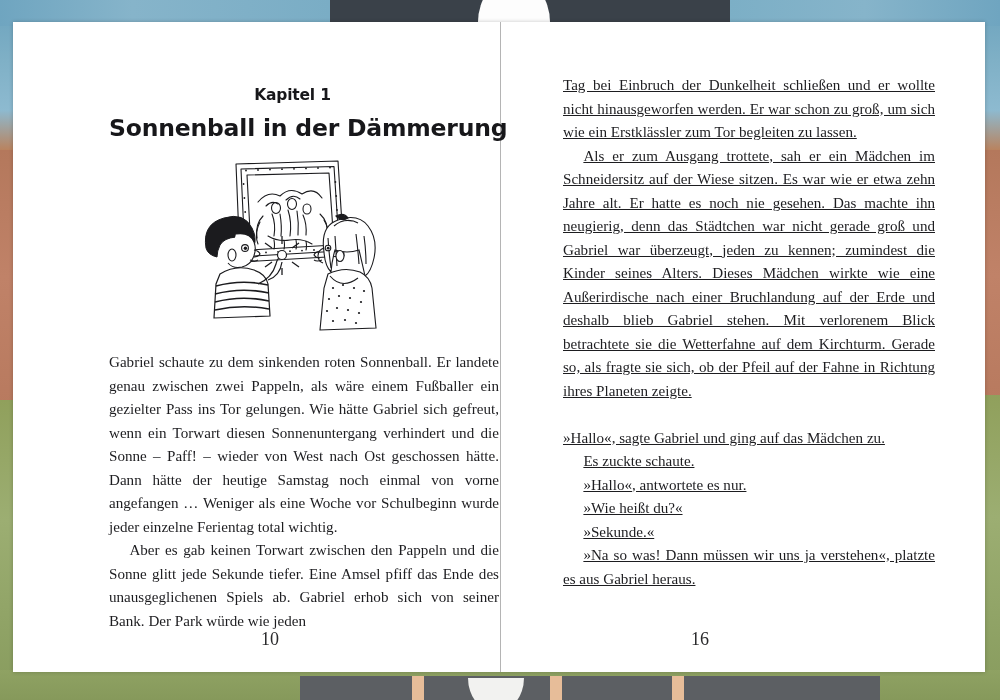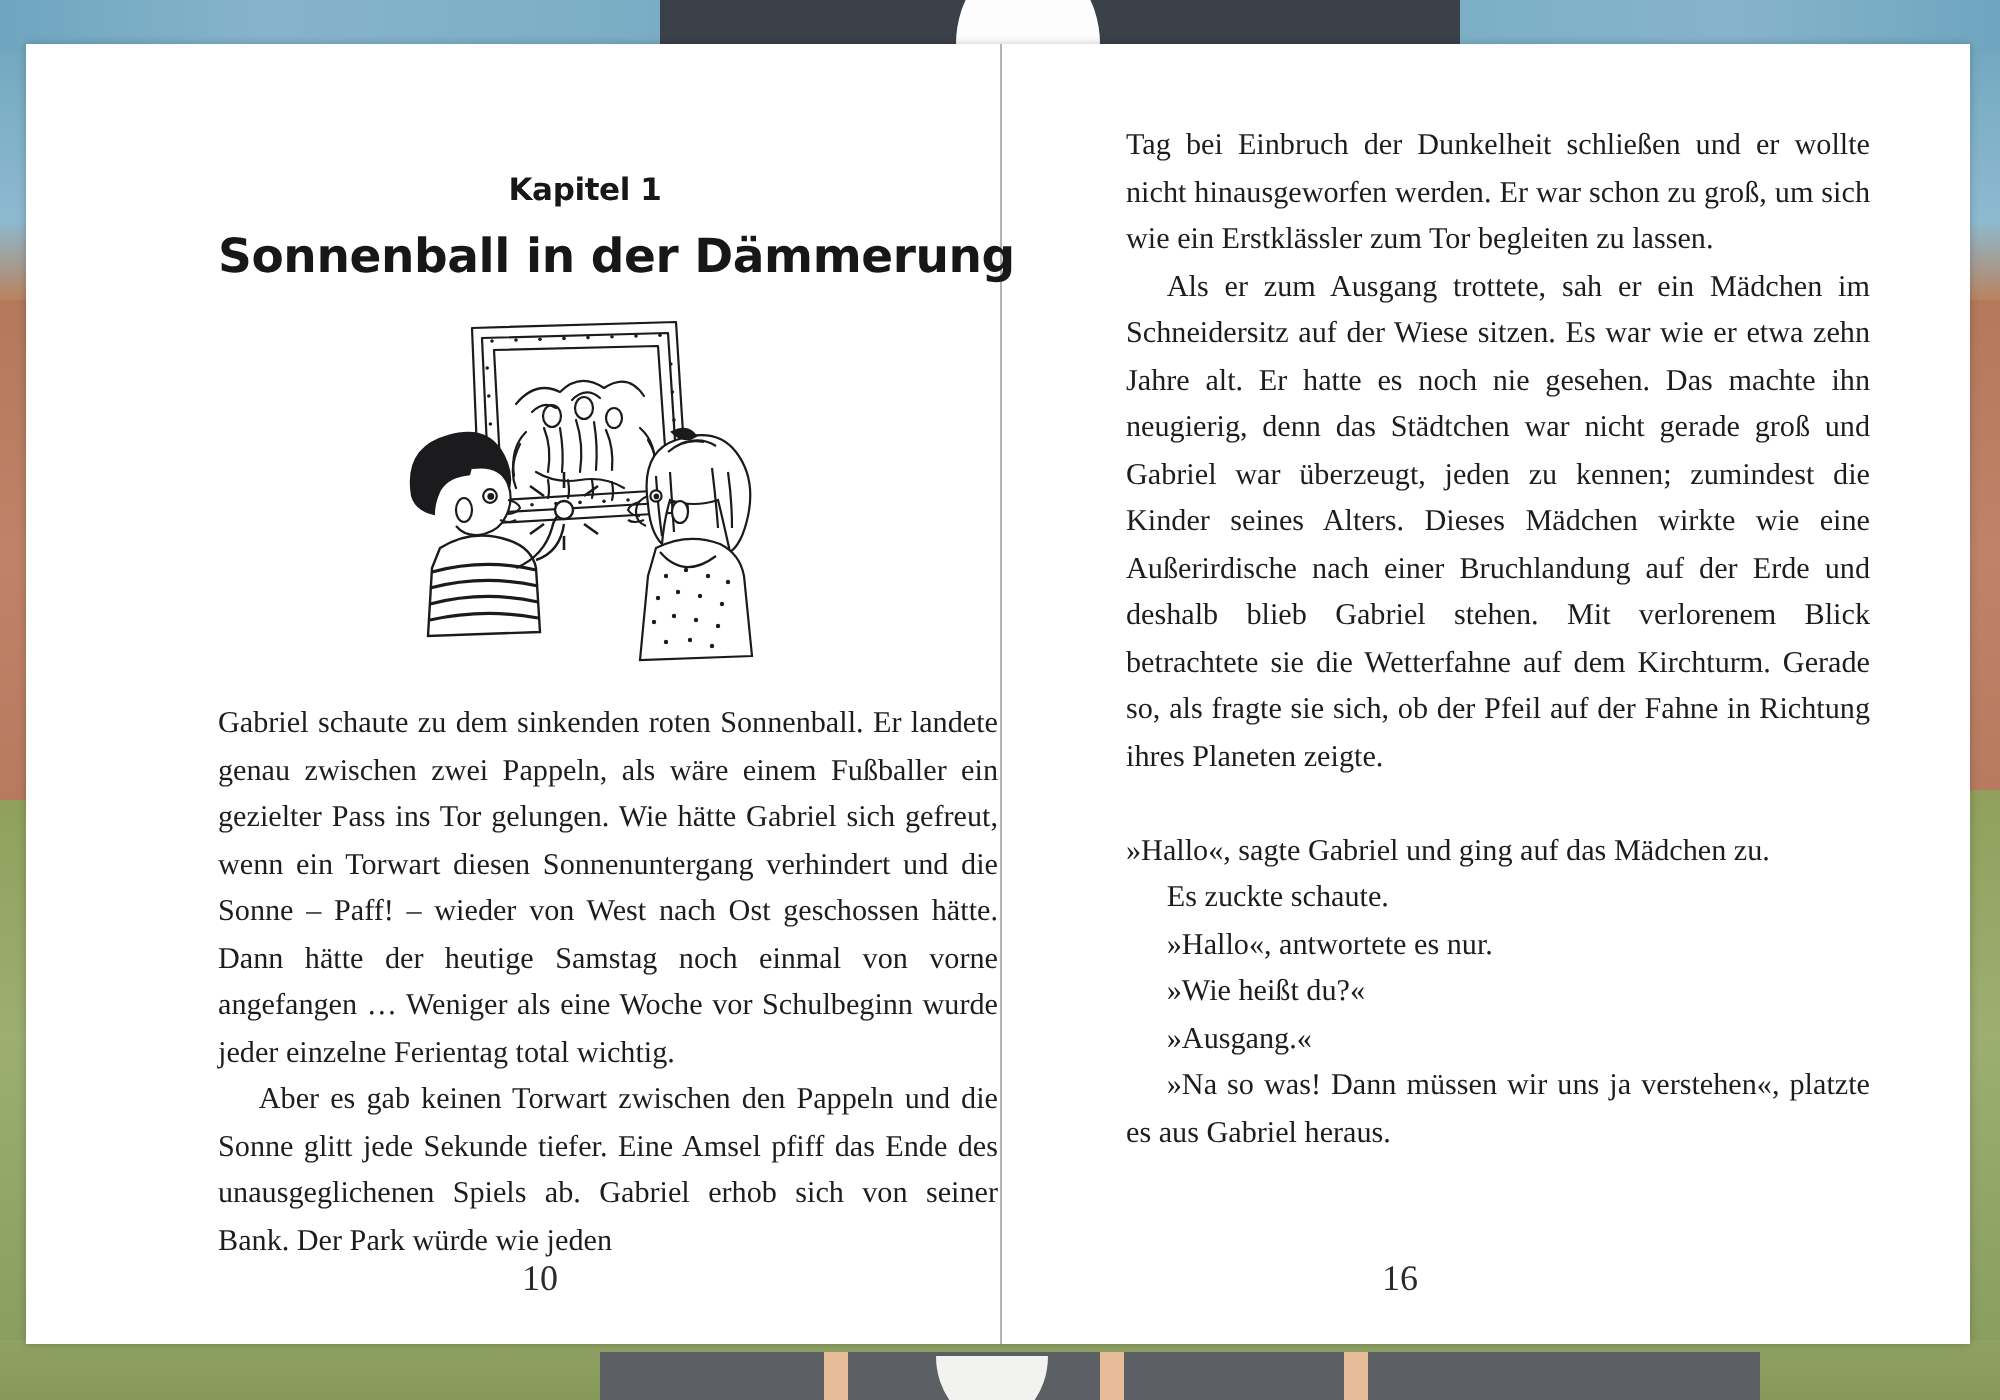--- a/index.html
+++ b/index.html
@@ -165,21 +165,21 @@
   .body-text {
     font-family: "Liberation Serif", "DejaVu Serif", serif;
     font-size: 15.1px;
     line-height: 23.5px;
     color: #1d1d20;
     text-align: justify;
     text-justify: inter-word;
     hyphens: manual;
   }
   .page.left .body-text  { margin-top: 20px; width: 390px; }
-  .page.right .body-text { margin-top: 0;    width: 372px; }
+  .page.right .body-text { margin-top: 12px;    width: 372px; text-decoration: underline; }
 
   .body-text p { margin: 0; }
   .body-text p.indent { text-indent: 1.35em; }
   .body-text p.gap-before { margin-top: 23.5px; }
   .body-text p.nolast { text-align-last: left; }
 
   
   .folio {
     position: absolute;
     bottom: 22px;
@@ -342,21 +342,21 @@
     </div>
 
     <div class="page right">
       <div class="body-text">
         <p>Tag bei Einbruch der Dunkelheit schließen und er wollte nicht hinausgeworfen werden. Er war schon zu groß, um sich wie ein Erstklässler zum Tor begleiten zu lassen.</p>
         <p class="indent">Als er zum Ausgang trottete, sah er ein Mädchen im Schneidersitz auf der Wiese sitzen. Es war wie er etwa zehn Jahre alt. Er hatte es noch nie gesehen. Das machte ihn neugierig, denn das Städtchen war nicht gerade groß und Gabriel war überzeugt, jeden zu kennen; zumindest die Kinder seines Alters. Dieses Mädchen wirkte wie eine Außerirdische nach einer Bruchlandung auf der Erde und deshalb blieb Gabriel stehen. Mit verlorenem Blick betrachtete sie die Wetterfahne auf dem Kirchturm. Gerade so, als fragte sie sich, ob der Pfeil auf der Fahne in Richtung ihres Planeten zeigte.</p>
         <p class="gap-before nolast">»Hallo«, sagte Gabriel und ging auf das Mädchen zu.</p>
         <p class="indent nolast">Es zuckte schaute.</p>
         <p class="indent nolast">»Hallo«, antwortete es nur.</p>
         <p class="indent nolast">»Wie heißt du?«</p>
-        <p class="indent nolast">»Ausgang.«</p>
+        <p class="indent nolast">»Sekunde.«</p>
         <p class="indent nolast">»Na so was! Dann müssen wir uns ja verstehen«, platzte es aus Gabriel heraus.</p>
       </div>
 
       <div class="folio">16</div>
     </div>
 
   </div>
 </div>
 
 </body></html>

